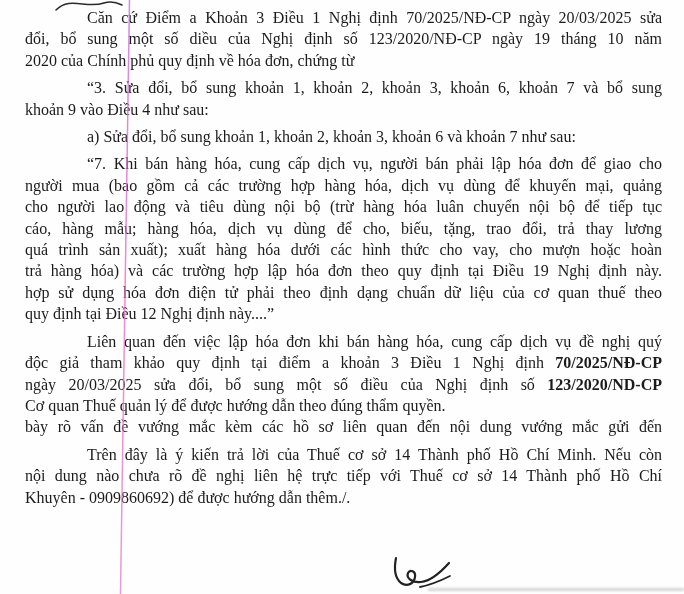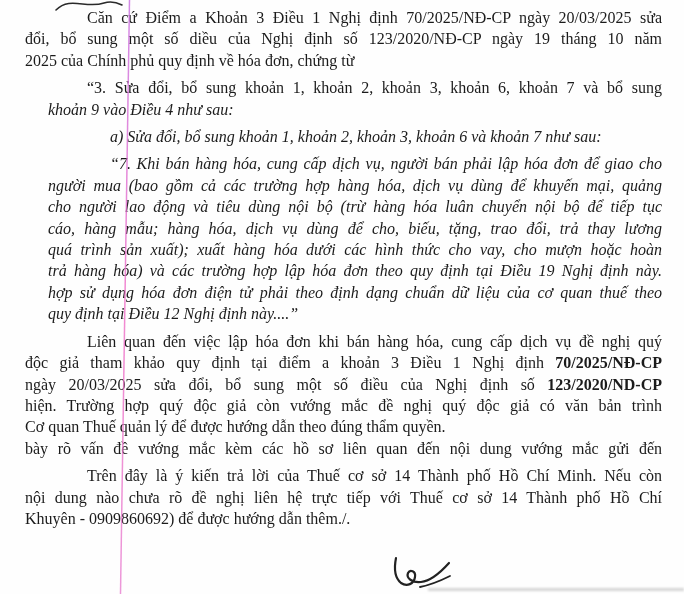--- a/index.html
+++ b/index.html
@@ -19,38 +19,38 @@
     line-height:21.4px;
   }
   .para{margin:0 0 6px 0;}
   .line{
     text-align:justify;
     text-align-last:justify;
     white-space:normal;
   }
   .line.last{text-align-last:left;}
   .line.first{text-indent:62px;}
-  .it{font-style:italic;margin-left:23px;}
+  .it{}
   .b{font-weight:bold;}
   .overlay{position:absolute;left:0;top:0;pointer-events:none;}
   .smudge{
     position:absolute;
     left:428px;top:588px;width:256px;height:3px;
     background:rgba(110,110,110,0.28);
     filter:blur(1px);
   }
 </style>
 </head>
 <body>
 
 <div class="doc">
     <div class="para">
       <div class="line first"><span>Căn cứ Điểm a Khoản 3 Điều 1 Nghị định 70/2025/NĐ-CP ngày 20/03/2025 sửa</span></div>
       <div class="line"><span>đổi, bổ sung một số diều của Nghị định số 123/2020/NĐ-CP ngày 19 tháng 10 năm</span></div>
-      <div class="line last"><span>2025 của Chính phủ quy định về hóa đơn, chứng từ</span></div>
+      <div class="line last"><span>2020 của Chính phủ quy định về hóa đơn, chứng từ</span></div>
     </div>
     <div class="para">
       <div class="line first"><span>“3. Sửa đổi, bổ sung khoản 1, khoản 2, khoản 3, khoản 6, khoản 7 và bổ sung</span></div>
       <div class="line last"><span class="it">khoản 9 vào Điều 4 như sau:</span></div>
     </div>
     <div class="para">
       <div class="line first last"><span class="it">a) Sửa đổi, bổ sung khoản 1, khoản 2, khoản 3, khoản 6 và khoản 7 như sau:</span></div>
     </div>
     <div class="para">
       <div class="line first"><span class="it">“7. Khi bán hàng hóa, cung cấp dịch vụ, người bán phải lập hóa đơn để giao cho</span></div>
@@ -59,21 +59,20 @@
       <div class="line"><span class="it">cáo, hàng mẫu; hàng hóa, dịch vụ dùng để cho, biếu, tặng, trao đổi, trả thay lương</span></div>
       <div class="line"><span class="it">quá trình sản xuất); xuất hàng hóa dưới các hình thức cho vay, cho mượn hoặc hoàn</span></div>
       <div class="line"><span class="it">trả hàng hóa) và các trường hợp lập hóa đơn theo quy định tại Điều 19 Nghị định này.</span></div>
       <div class="line"><span class="it">hợp sử dụng hóa đơn điện tử phải theo định dạng chuẩn dữ liệu của cơ quan thuế theo</span></div>
       <div class="line last"><span class="it">quy định tại Điều 12 Nghị định này....”</span></div>
     </div>
     <div class="para">
       <div class="line first"><span>Liên quan đến việc lập hóa đơn khi bán hàng hóa, cung cấp dịch vụ đề nghị quý</span></div>
       <div class="line"><span>độc giả tham khảo quy định tại điểm a khoản 3 Điều 1 Nghị định </span><span class="b">70/2025/NĐ-CP</span></div>
       <div class="line"><span>ngày 20/03/2025 sửa đổi, bổ sung một số điều của Nghị định số </span><span class="b">123/2020/ND-CP</span></div>
-      <div class="line"><span>hiện. Trường hợp quý độc giả còn vướng mắc đề nghị quý độc giả có văn bản trình</span></div>
       <div class="line last"><span>Cơ quan Thuế quản lý để được hướng dẫn theo đúng thẩm quyền.</span></div>
       <div class="line"><span>bày rõ vấn đề vướng mắc kèm các hồ sơ liên quan đến nội dung vướng mắc gửi đến</span></div>
     </div>
     <div class="para">
       <div class="line first"><span>Trên đây là ý kiến trả lời của Thuế cơ sở 14 Thành phố Hồ Chí Minh. Nếu còn</span></div>
       <div class="line"><span>nội dung nào chưa rõ đề nghị liên hệ trực tiếp với Thuế cơ sở 14 Thành phố Hồ Chí</span></div>
       <div class="line last"><span>Khuyên - 0909860692) để được hướng dẫn thêm./.</span></div>
     </div>
   </div>
 

